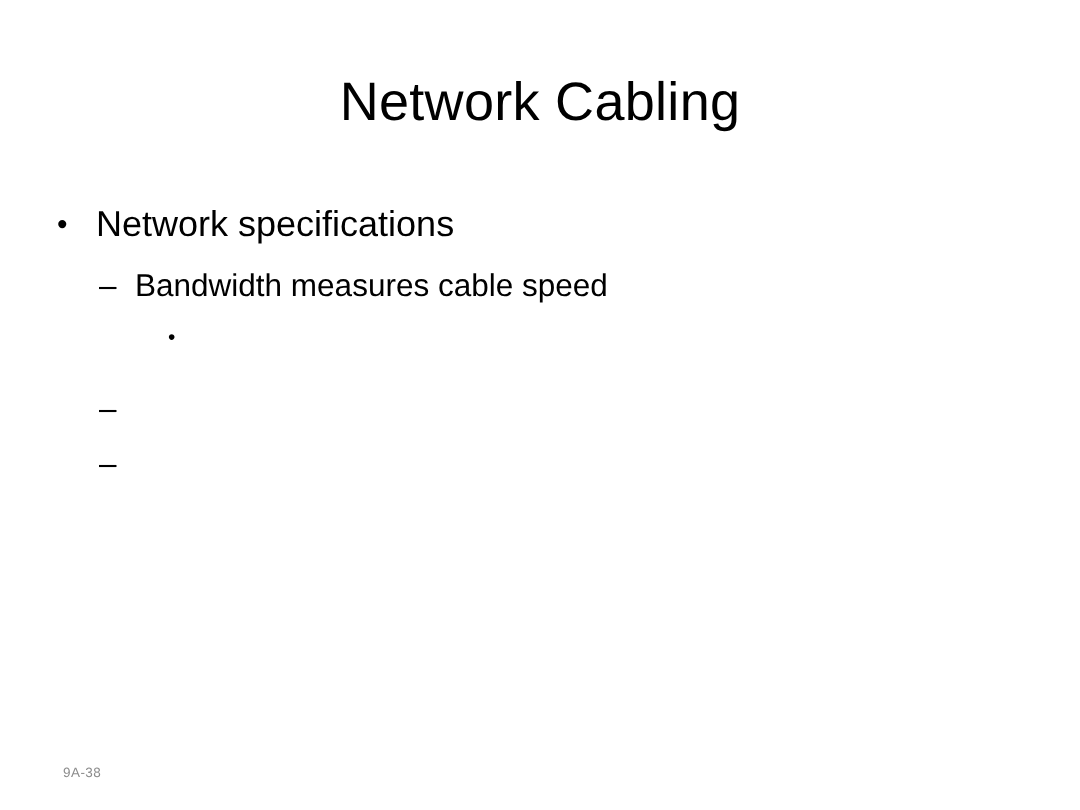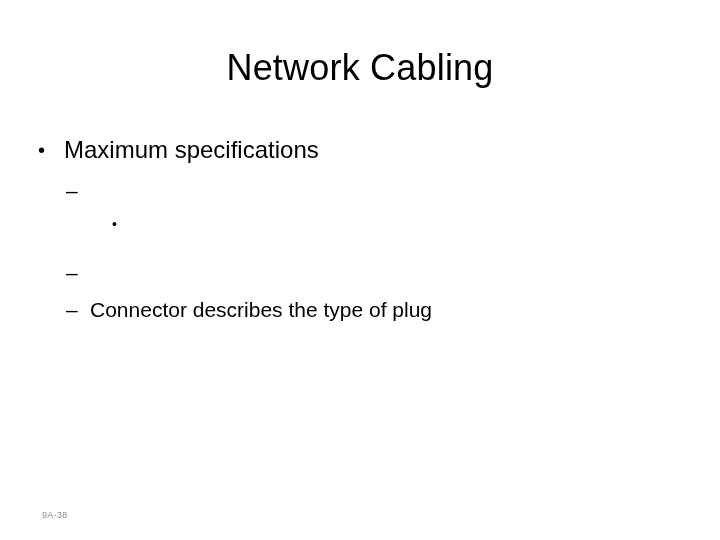--- a/index.html
+++ b/index.html
@@ -118,37 +118,37 @@
 <body>
 
 <div class="slide">
 
   <div class="slide-title">Network Cabling</div>
 
   <div class="body-block">
 
     <div class="outline-item level-1">
       <span class="bullet-marker">•</span>
-      <span class="item-text">Maximum specifications</span>
+      <span class="item-text">Network specifications</span>
     </div>
 
     <div class="outline-item level-2">
       <span class="bullet-marker">–</span>
+      <span class="item-text">Bandwidth measures cable speed</span>
     </div>
 
     <div class="outline-item level-3">
       <span class="bullet-marker">•</span>
     </div>
 
     <div class="outline-item level-2 gap-after">
       <span class="bullet-marker">–</span>
     </div>
 
     <div class="outline-item level-2">
       <span class="bullet-marker">–</span>
-      <span class="item-text">Connector describes the type of plug</span>
     </div>
 
   </div>
 
   <div class="slide-footer">9A-38</div>
 
 </div>
 
 </body></html>

